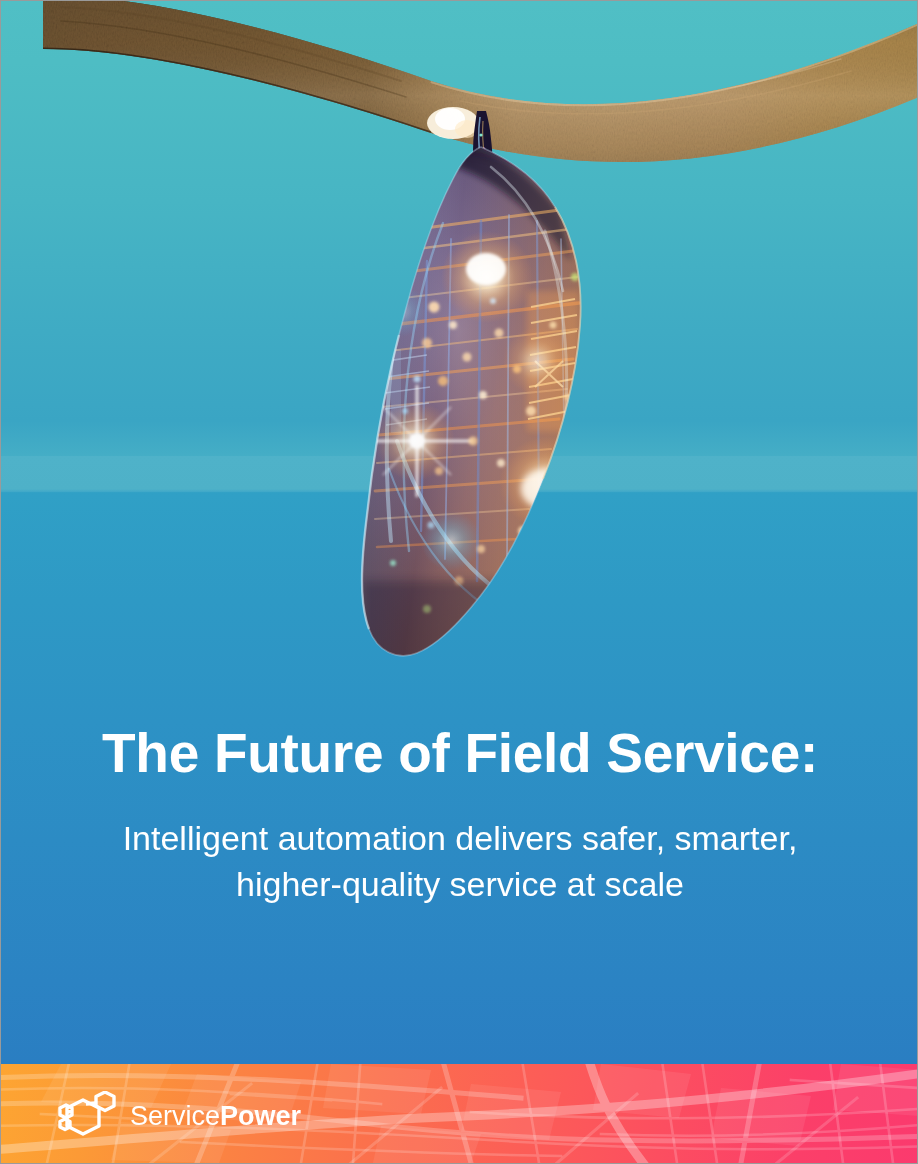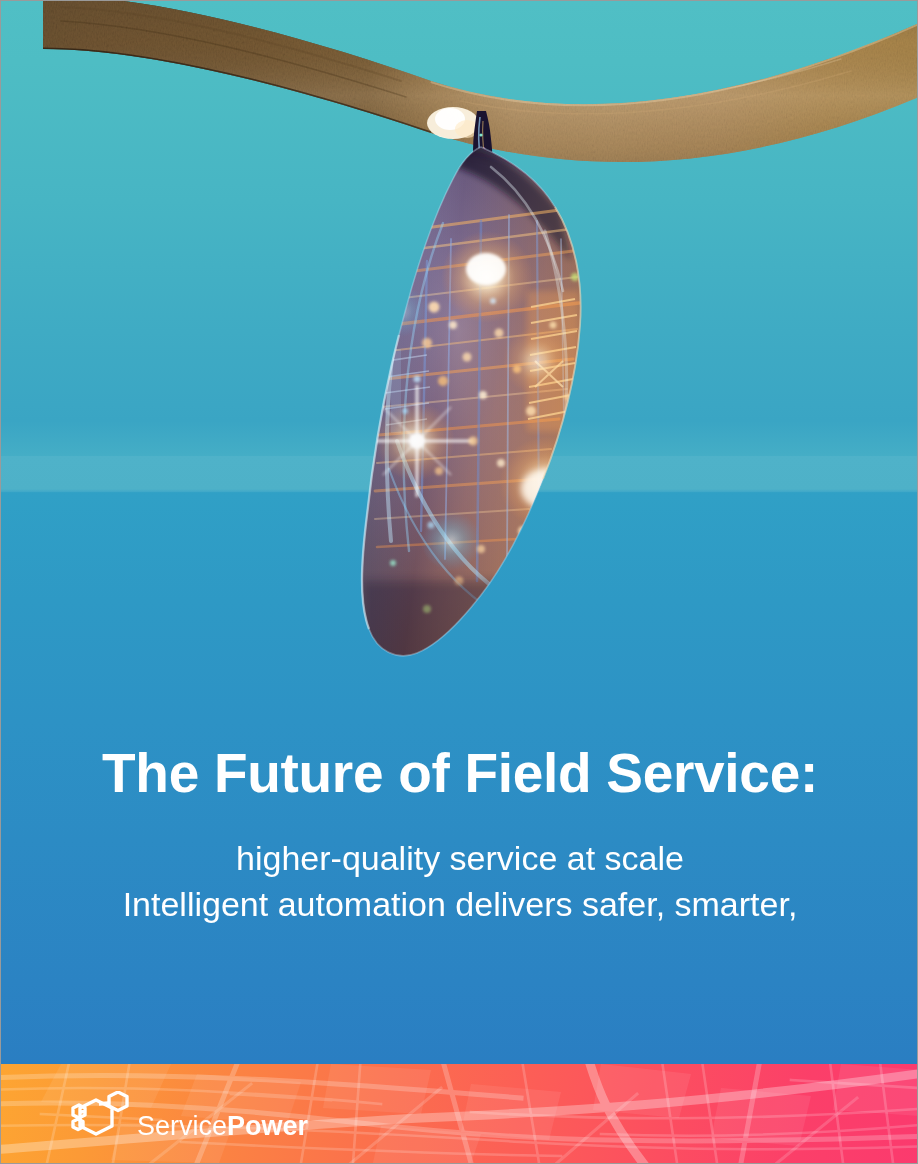--- a/index.html
+++ b/index.html
@@ -75,21 +75,20 @@
 
   
   .title-block {
     position: absolute;
     left: 0;
     top: 718px;
     width: 918px;
     text-align: center;
     padding: 0 55px;
     box-sizing: border-box;
-    margin-top: 20px;
   }
   .cover-title {
     margin: 0;
     color: #ffffff;
     font-family: "Liberation Sans Narrow", "Liberation Sans", sans-serif;
     font-size: 55px;
     font-weight: 700;
     line-height: 68px;
     letter-spacing: -0.3px;
     white-space: nowrap;
@@ -120,26 +119,26 @@
         #fb6f4d 42%,
         #fc5f56 56%,
         #fc4e60 72%,
         #fb3f69 87%,
         #fb3a6e 100%);
   }
   .footer-map { position: absolute; left:0; top:0; display:block; }
 
   .footer-logo {
     position: absolute;
-    left: 68px;
+    left: 55px;
     top: 27px;
     height: 48px;
     display: flex;
-    align-items: flex-end;
-    gap: 6px;
+    align-items: center;
+    gap: 12px;
   }
   .logo-mark { display: block; }
   .logo-word {
     color: #ffffff;
     font-family: "Liberation Sans", sans-serif;
     font-size: 27px;
     line-height: 1;
     white-space: nowrap;
     position: relative;
     top: 1px;
@@ -419,22 +418,22 @@
 
       <path d="M224,96 C244,128 252,170 249,214 C246,262 232,318 212,368" fill="none" stroke="#ffd49a" stroke-width="2" opacity="0.4"></path>
     </svg>
   </div>
 
   <div class="title-block">
     <h1 class="cover-title">
       <span class="title-line">The Future of Field Service:</span><br>
     </h1>
     <p class="cover-subtitle">
+      <span class="subtitle-line">Intelligent automation delivers safer, smarter,</span>
       <span class="subtitle-line">higher-quality service at scale</span>
-      <span class="subtitle-line">Intelligent automation delivers safer, smarter,</span>
     </p>
   </div>
 
   <div class="footer">
 
     <svg class="footer-map" width="918" height="99" viewBox="0 0 918 99" xmlns="http://www.w3.org/2000/svg">
       <g stroke="#ffffff" fill="none" stroke-linecap="square">
 
         <g fill="#ffffff" stroke="none" opacity="0.07">
           <polygon points="60,0 170,0 150,44 40,38"></polygon>

